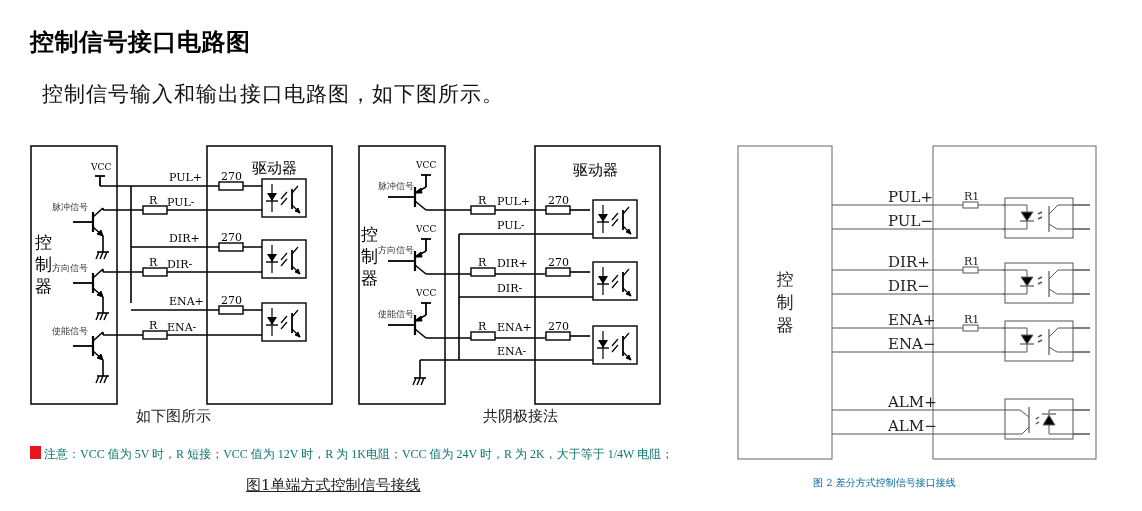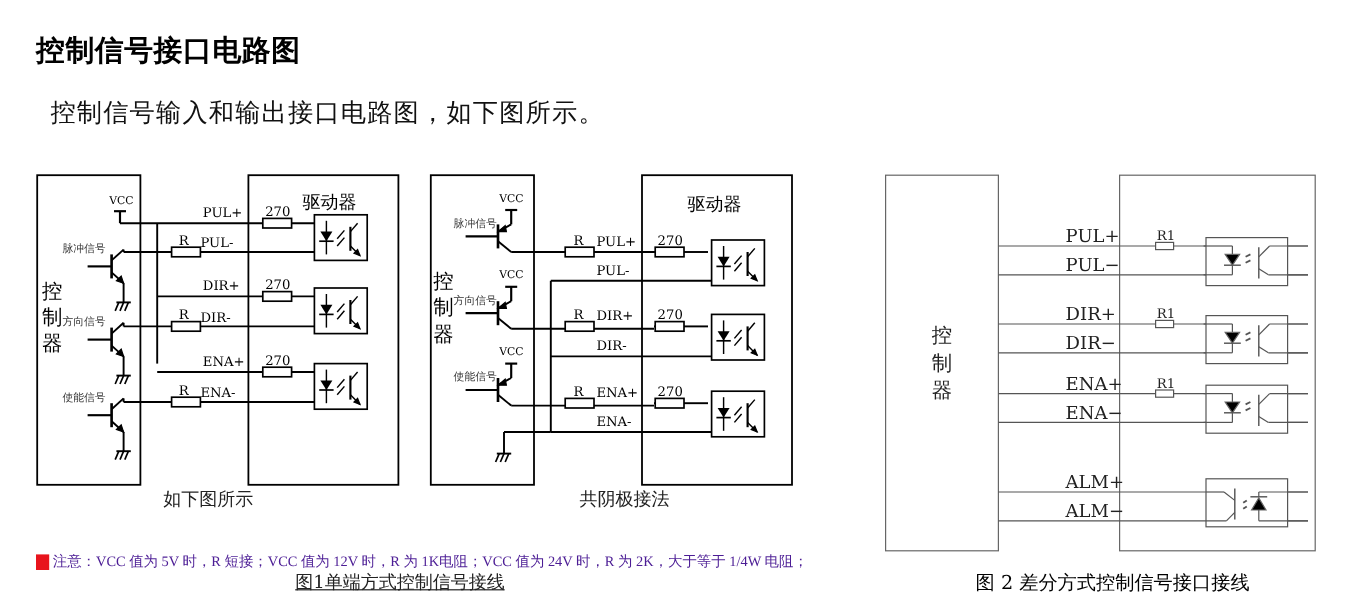--- a/index.html
+++ b/index.html
@@ -1,24 +1,24 @@
 <!DOCTYPE html>
 <html><head>
 <meta charset="utf-8">
 <style>
   html, body { margin:0; padding:0; background:#ffffff; }
   body { width:1142px; height:511px; position:relative; overflow:hidden; font-family:"DejaVu Serif", serif; color:#000; }
   .h-title { position:absolute; left:30px; top:26px; font-family:"DejaVu Sans", sans-serif; font-weight:bold; font-size:24px; letter-spacing:0.5px; }
   .intro { position:absolute; left:42px; top:80px; font-family:Liberation Sans, sans-serif; font-size:21px; letter-spacing:1px; color:#111; }
   svg { position:absolute; left:0; top:0; }
   svg text { font-family:"DejaVu Serif", "Liberation Serif", serif; }
-  .note { position:absolute; left:30px; top:460px; font-family:"Liberation Serif", serif; font-size:12px; color:#4c1d95; white-space:nowrap; display:flex; align-items:center; }
+  .note { position:absolute; left:30px; top:446px; font-family:"Liberation Serif", serif; font-size:12px; color:#0f766e; white-space:nowrap; display:flex; }
   .note .sq { display:inline-block; width:11px; height:13px; margin-right:3px; }
   .cap1 { position:absolute; left:246px; top:476px; font-family:"DejaVu Serif", serif; font-size:15px; color:#222;text-decoration:underline; }
-  .cap2 { position:absolute; left:813px; top:476px; font-family:"DejaVu Serif", serif; font-size:16px; color:#000000; }
+  .cap2 { position:absolute; left:813px; top:476px; font-family:"DejaVu Serif", serif; font-size:10px; color:#0369a1; }
   .sub1 { position:absolute; left:136px; top:407px; font-family:"DejaVu Serif", serif; font-size:15px; color:#222; }
   .sub2 { position:absolute; left:459px; top:407px; font-family:"DejaVu Serif", serif; font-size:15px; color:#222;margin-left:24px; }
 </style>
 </head>
 <body>
 
 <div class="h-title">控制信号接口电路图</div>
 <div class="intro">控制信号输入和输出接口电路图，如下图所示。</div>
 
 <svg id="diagram" width="1142" height="511">

